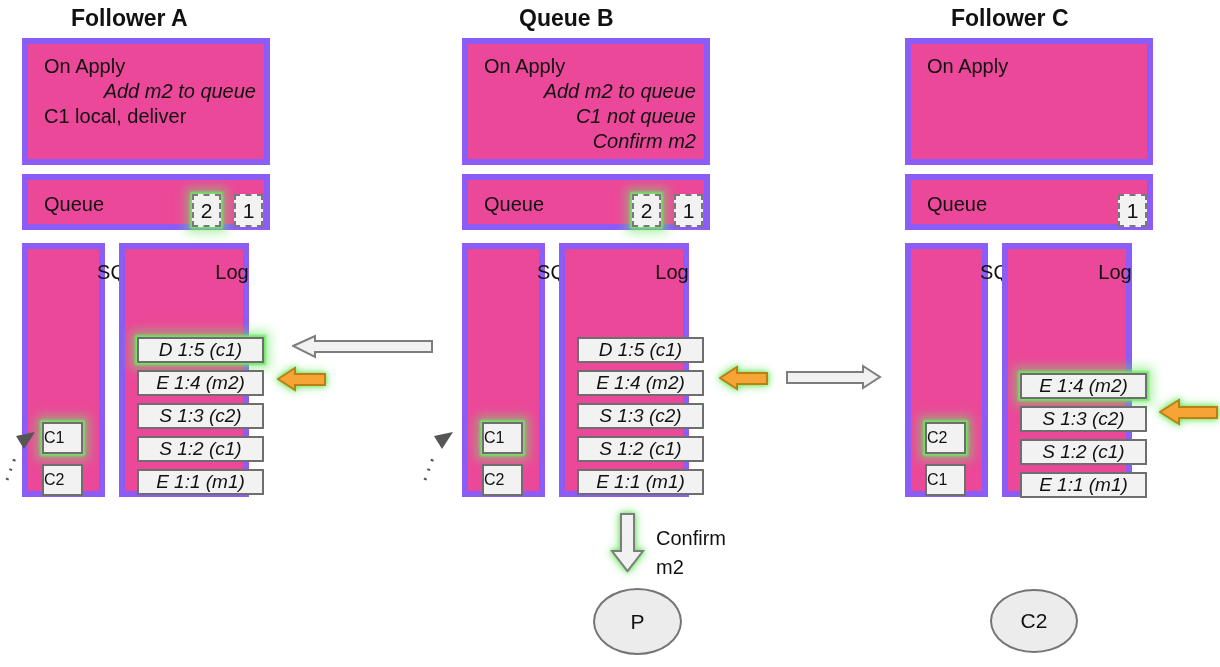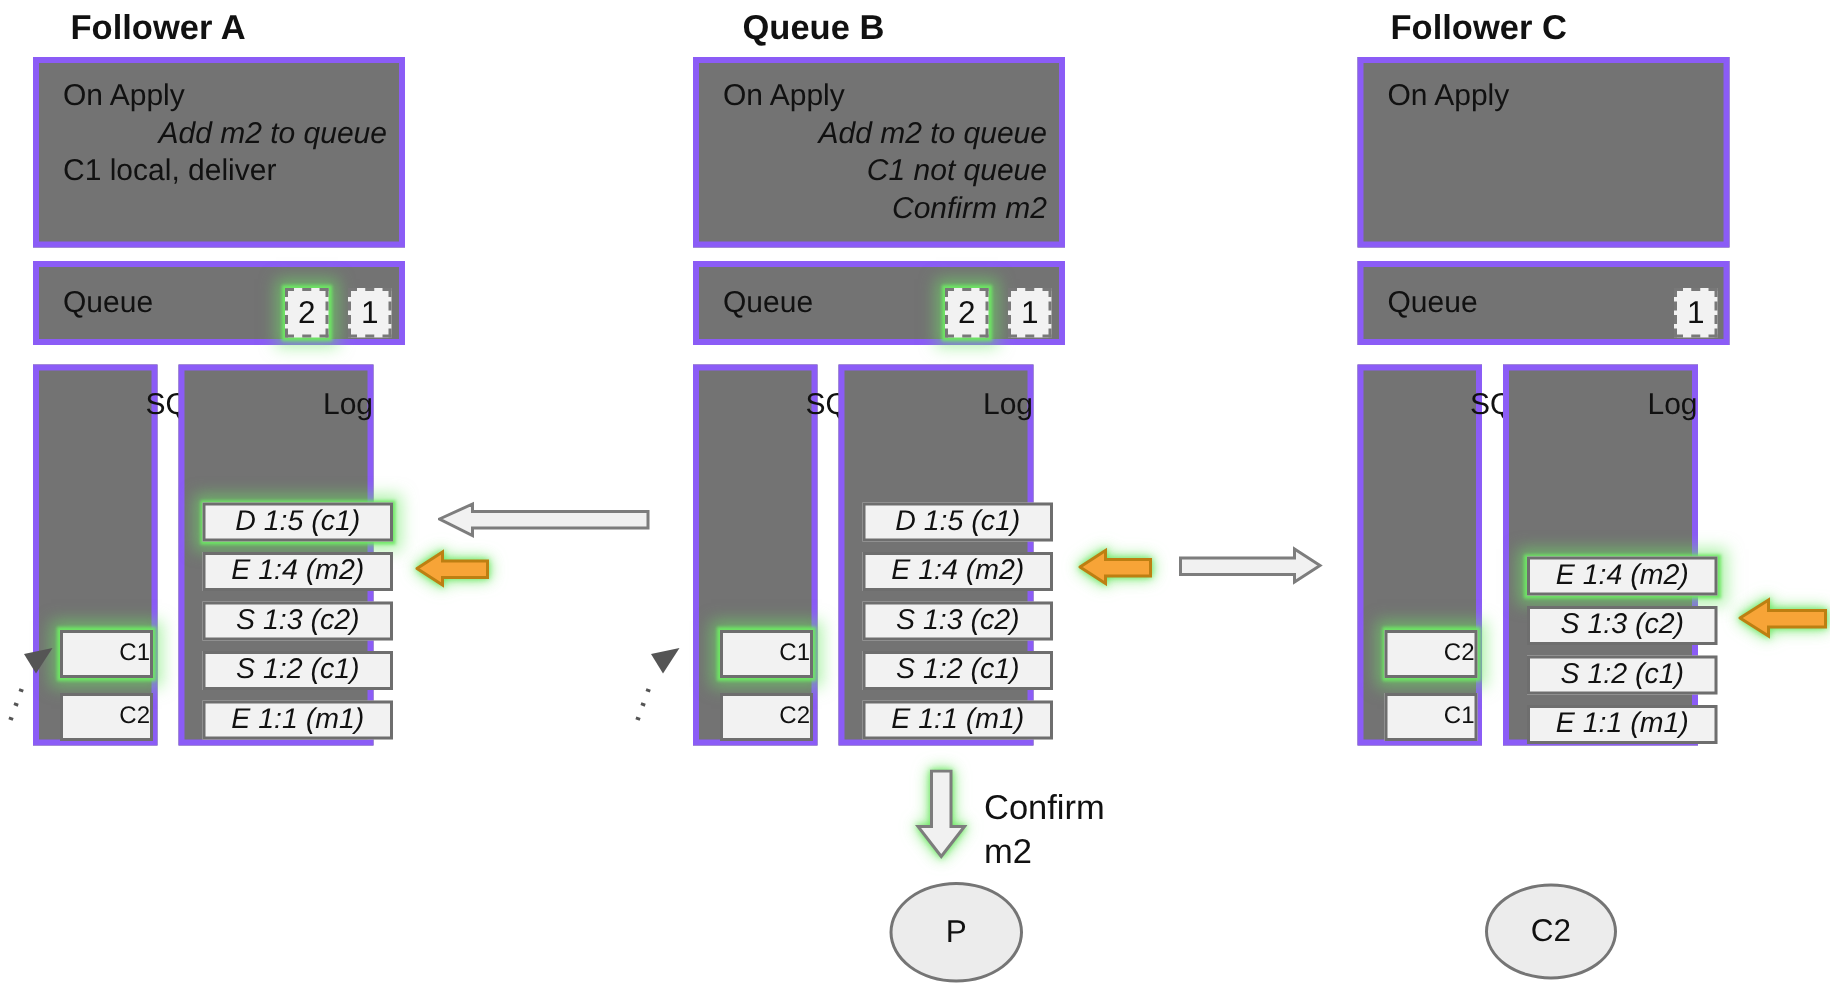--- a/index.html
+++ b/index.html
@@ -2,48 +2,48 @@
 <html><head>
 <meta charset="utf-8">
 <style>
   * { margin:0; padding:0; box-sizing:border-box; }
   body { background:#fff; }
   .canvas {
     position:relative; width:1220px; height:667px; background:#ffffff;
     font-family:"Liberation Sans", sans-serif; color:#111; overflow:hidden;
   }
   .node { position:absolute; top:0; width:248px; height:500px; }
-  .node-title { position:absolute; top:4px; font-weight:bold; font-size:23px; line-height:28px; white-space:nowrap; }
-  .box { position:absolute; background:#737373; border:4px solid #8b5cf6; }
+  .node-title { position:absolute; top:4px; font-weight:bold; font-size:23px; line-height:28px; white-space:nowrap;margin-left:24px; }
+  .box { position:absolute; background:#ec4899; border:6px solid #8b5cf6; }
   .apply-box { left:0; top:38px; width:248px; height:127px; padding:10px 8px 0 16px; }
   .apply-line { font-size:20px; line-height:25px; white-space:nowrap; }
   .italic { font-style:italic;text-align:right; }
   .queue-box { left:0; top:174px; width:248px; height:56px; }
   .queue-label { position:absolute; left:16px; top:13px; font-size:20px; }
   .queue-item {
     position:absolute; top:14px; width:29px; height:33px; background:#f2f2f2;
     border:2px dashed #787878; text-align:center; font-size:21px; line-height:29px;
   }
   .slot-2 { left:164px; }
   .slot-1 { left:206px; }
   .sq-box { left:0; top:243px; width:83px; height:254px; }
   .panel-label { position:absolute; top:12px; left:0; width:100%; text-align:center; font-size:20px;margin-left:48px; }
   .sq-item {
-    position:absolute; left:14px; width:62px; height:32px; background:#f2f2f2;
-    border:2px solid #6e6e6e; text-align:right; font-size:16px; line-height:28px;
+    position:absolute; left:14px; width:41px; height:32px; background:#f2f2f2;
+    border:2px solid #6e6e6e; text-align:left; font-size:16px; line-height:28px;
   }
   .log-box { left:97px; top:243px; width:130px; height:254px; }
   .log-entry {
     position:absolute; left:12px; width:127px; height:26px; background:#f2f2f2;
     border:2px solid #6e6e6e; text-align:center; font-size:19px; line-height:22px; white-space:nowrap;font-style:italic;
   }
   .glow { box-shadow: 0 0 2px 2px rgba(110,231,100,0.95), 0 0 10px 6px rgba(110,231,100,0.55); }
   .arrow { position:absolute; }
   .glow-svg { filter: drop-shadow(0 0 2px rgba(100,230,90,0.9)) drop-shadow(0 0 5px rgba(100,230,90,0.75)); }
-  .confirm-text { position:absolute; left:656px; top:524px; font-size:23px; line-height:29px; }
+  .confirm-text { position:absolute; left:656px; top:524px; font-size:20px; line-height:29px; }
   .ellipse {
     position:absolute; background:#ececec; border:2px solid #757575; border-radius:50%;
     display:flex; align-items:center; justify-content:center; font-size:21px;
   }
 </style>
 </head>
 <body>
 
 <div class="canvas">
 

